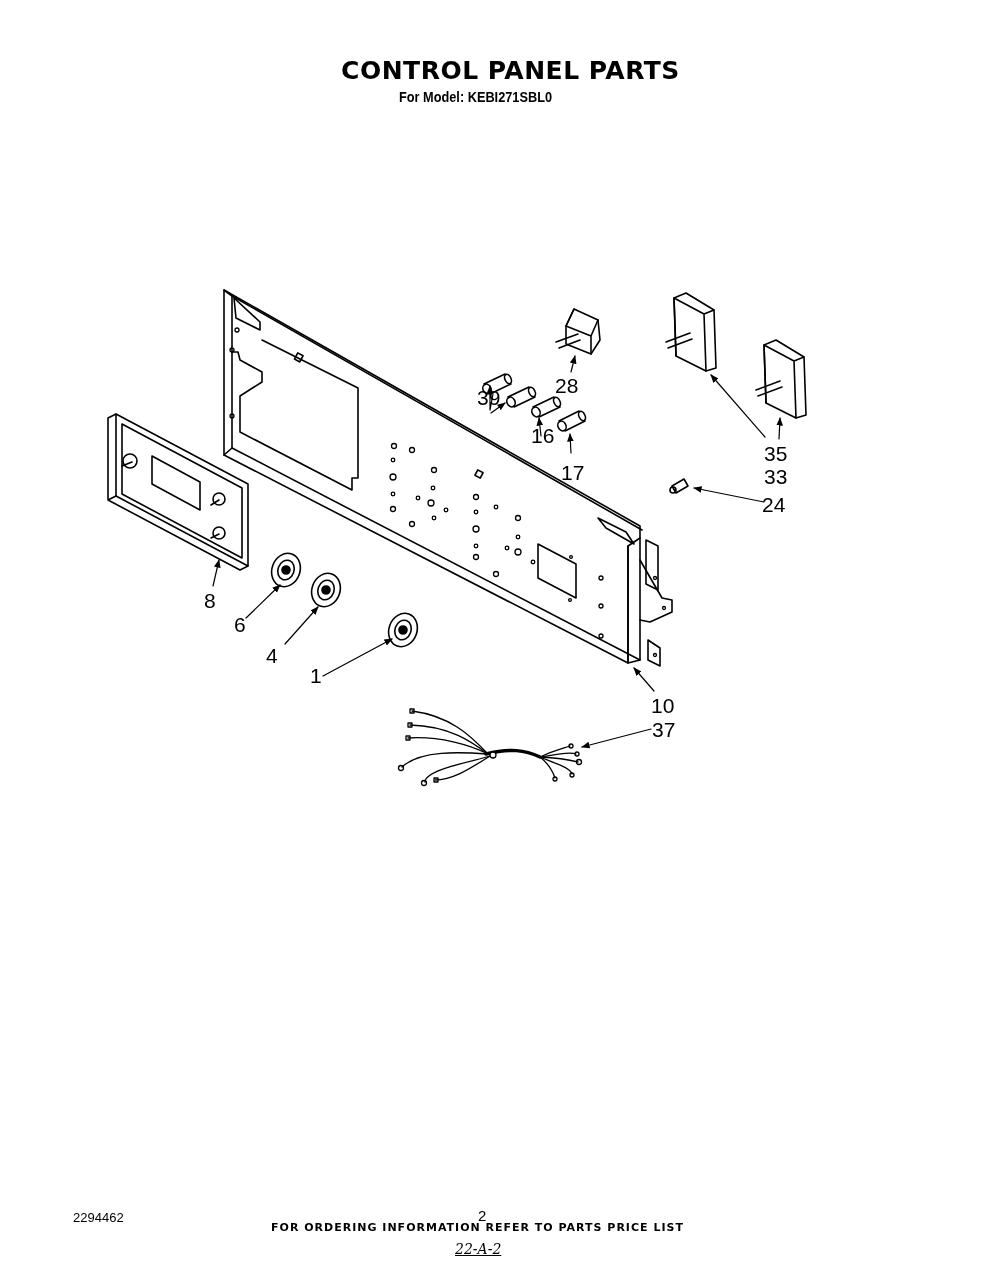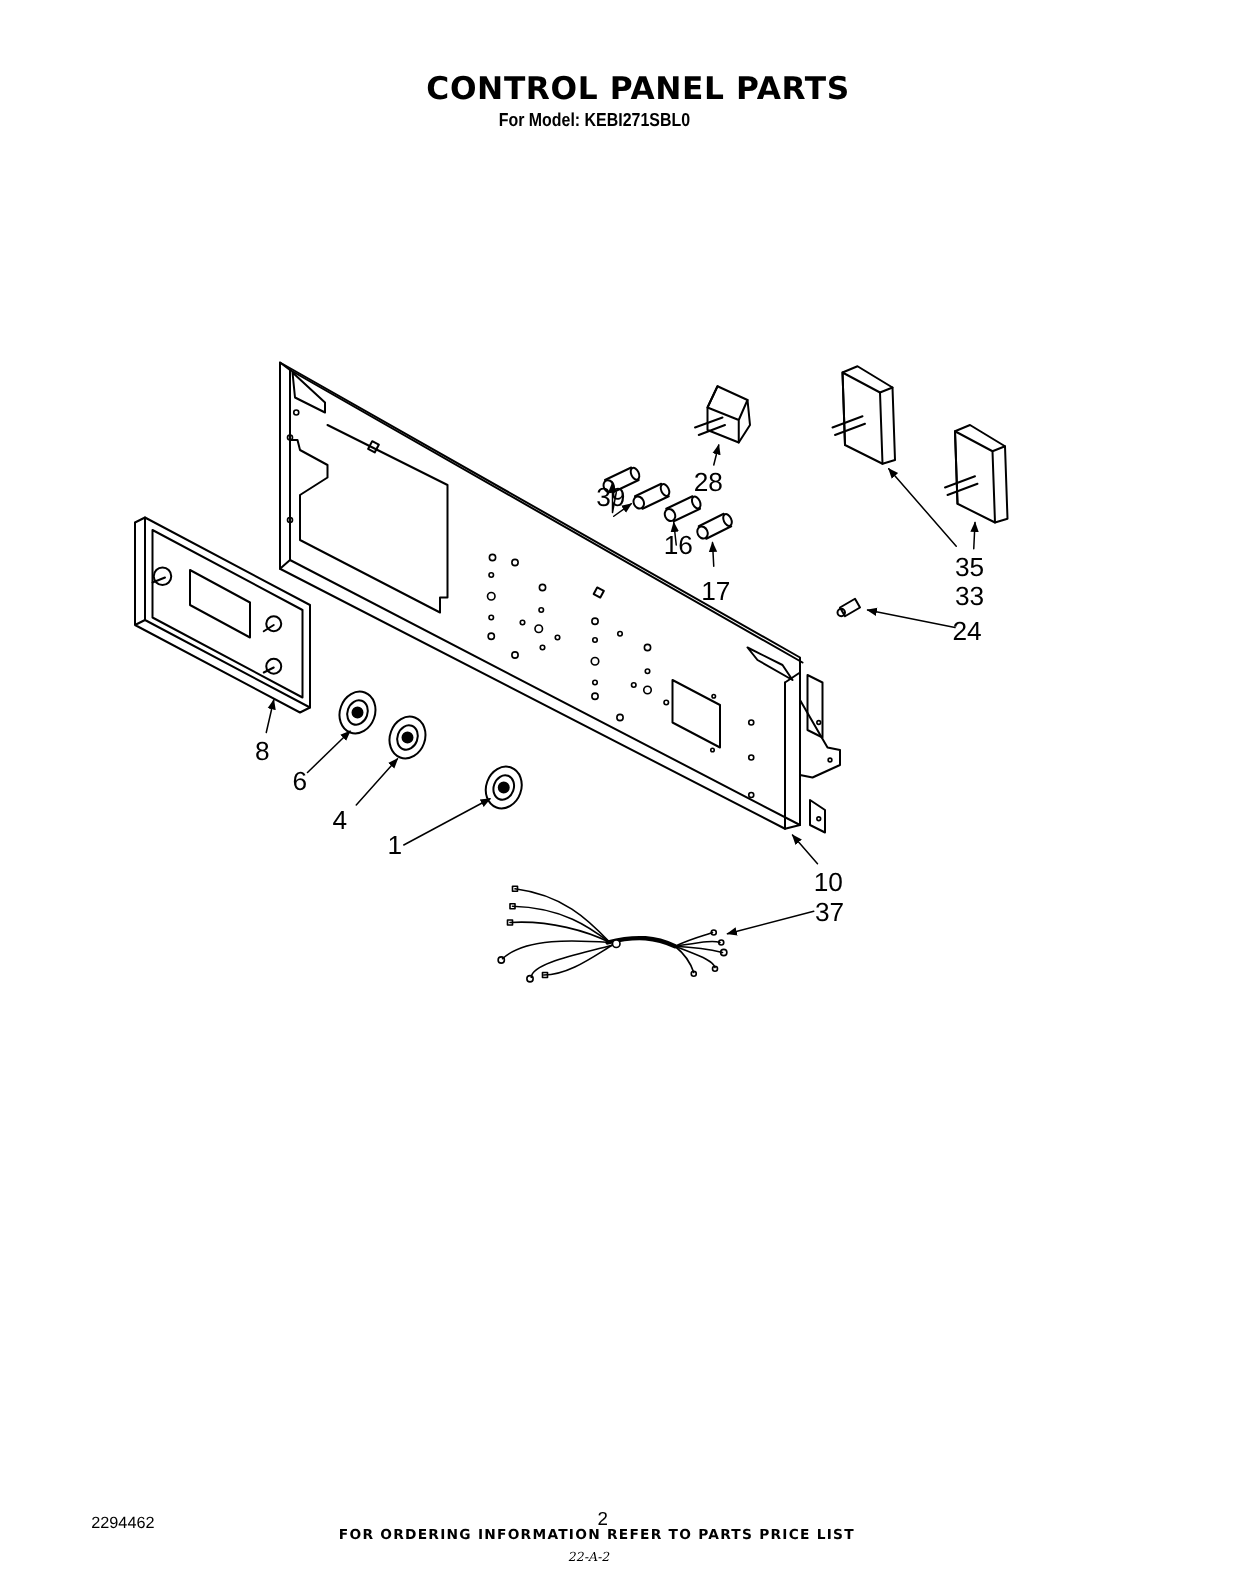--- a/index.html
+++ b/index.html
@@ -3,21 +3,21 @@
 <meta charset="utf-8">
 <style>
   html, body { margin:0; padding:0; background:#ffffff; }
   body { width:1000px; height:1267px; position:relative; overflow:hidden; font-family:"Liberation Sans", sans-serif; color:#000; }
   .title { position:absolute; left:0; width:951px; top:56px; text-align:center; font-family:"DejaVu Sans", sans-serif; font-weight:bold; font-size:25px; letter-spacing:0.5px;padding-left:35px; }
   .subtitle { position:absolute; left:0; width:951px; top:88px; text-align:center; font-family:"Liberation Sans", sans-serif; font-weight:bold; font-size:15px; transform:scaleX(0.85); }
   svg.diagram { position:absolute; left:0; top:0; }
   .footer-note { position:absolute; left:0; width:955px; top:1182px; text-align:center; font-family:"DejaVu Sans", sans-serif; font-weight:bold; font-size:11px; letter-spacing:1px;margin-top:39px; }
   .doc-num { position:absolute; left:73px; top:1210px; font-size:13px; }
   .page-num { position:absolute; left:478px; top:1207px; font-size:15px; }
-  .handwritten { position:absolute; left:455px; top:1241px; font-family:"DejaVu Serif", serif; font-style:italic; font-size:10px; }
+  .handwritten { position:absolute; left:455px; top:1241px; font-family:"DejaVu Serif", serif; font-style:italic; font-size:14px;text-decoration:underline; }
   .lbl { font-family:"Liberation Sans", sans-serif; font-size:21px; fill:#000; }
 </style>
 </head>
 <body>
 
 <div class="title">CONTROL PANEL PARTS</div>
 <div class="subtitle">For Model: KEBI271SBL0</div>
 
 <svg class="diagram" width="1000" height="1267" viewBox="0 0 1000 1267" fill="none" stroke="#000" stroke-width="1.6" stroke-linejoin="round" stroke-linecap="round">
   <defs>

